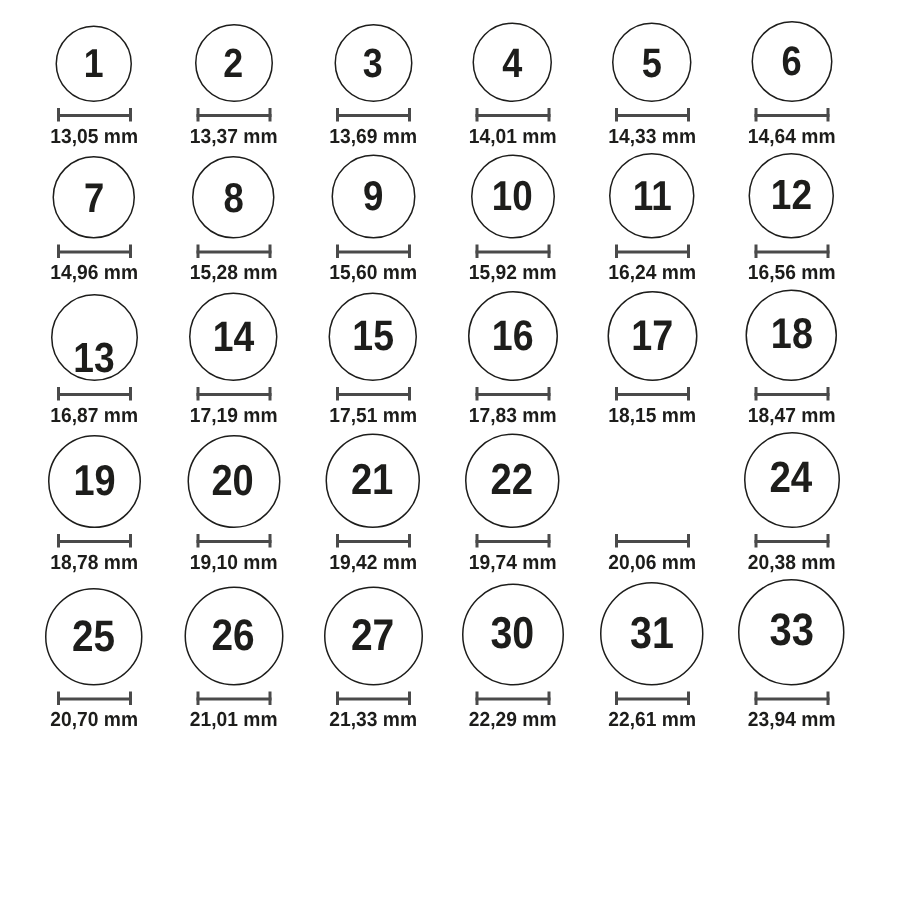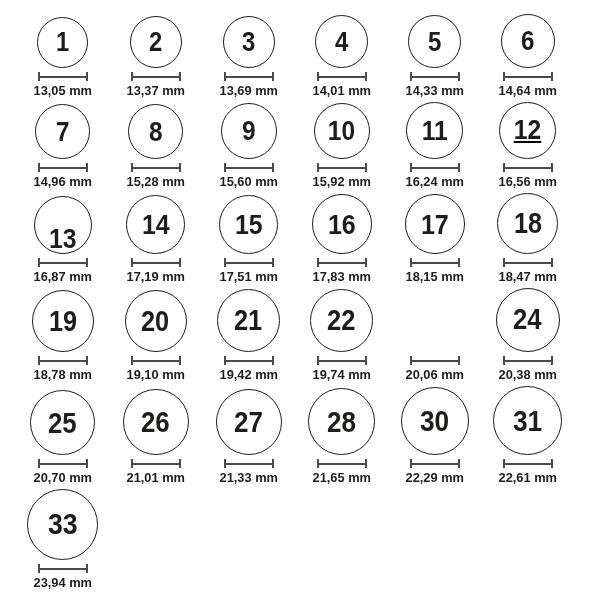--- a/index.html
+++ b/index.html
@@ -204,21 +204,21 @@
     </div>
     <div class="measure">
       <span class="tick left"></span>
       <span class="bar"></span>
       <span class="tick right"></span>
     </div>
     <div class="label">16,24 mm</div>
   </div>
 
   <div class="cell">
-    <div class="circle" style="width: 57px; height: 57px; text-decoration: underline;">
+    <div class="circle" style="width: 57px; height: 57px;">
       <span class="num" style="font-size: 28.068px;">12</span>
     </div>
     <div class="measure">
       <span class="tick left"></span>
       <span class="bar"></span>
       <span class="tick right"></span>
     </div>
     <div class="label">16,56 mm</div>
   </div>
 
@@ -392,31 +392,20 @@
       <span class="num" style="font-size: 29.499px;">27</span>
     </div>
     <div class="measure">
       <span class="tick left"></span>
       <span class="bar"></span>
       <span class="tick right"></span>
     </div>
     <div class="label">21,33 mm</div>
   </div>
 
-  <div class="cell">
-    <div class="circle" style="width: 67px; height: 67px;">
-      <span class="num" style="font-size: 29.595px;">28</span>
-    </div>
-    <div class="measure">
-      <span class="tick left"></span>
-      <span class="bar"></span>
-      <span class="tick right"></span>
-    </div>
-    <div class="label">21,65 mm</div>
-  </div>
 
 
   <div class="cell">
     <div class="circle" style="width: 68px; height: 68px;">
       <span class="num" style="font-size: 29.787px;">30</span>
     </div>
     <div class="measure">
       <span class="tick left"></span>
       <span class="bar"></span>
       <span class="tick right"></span>

